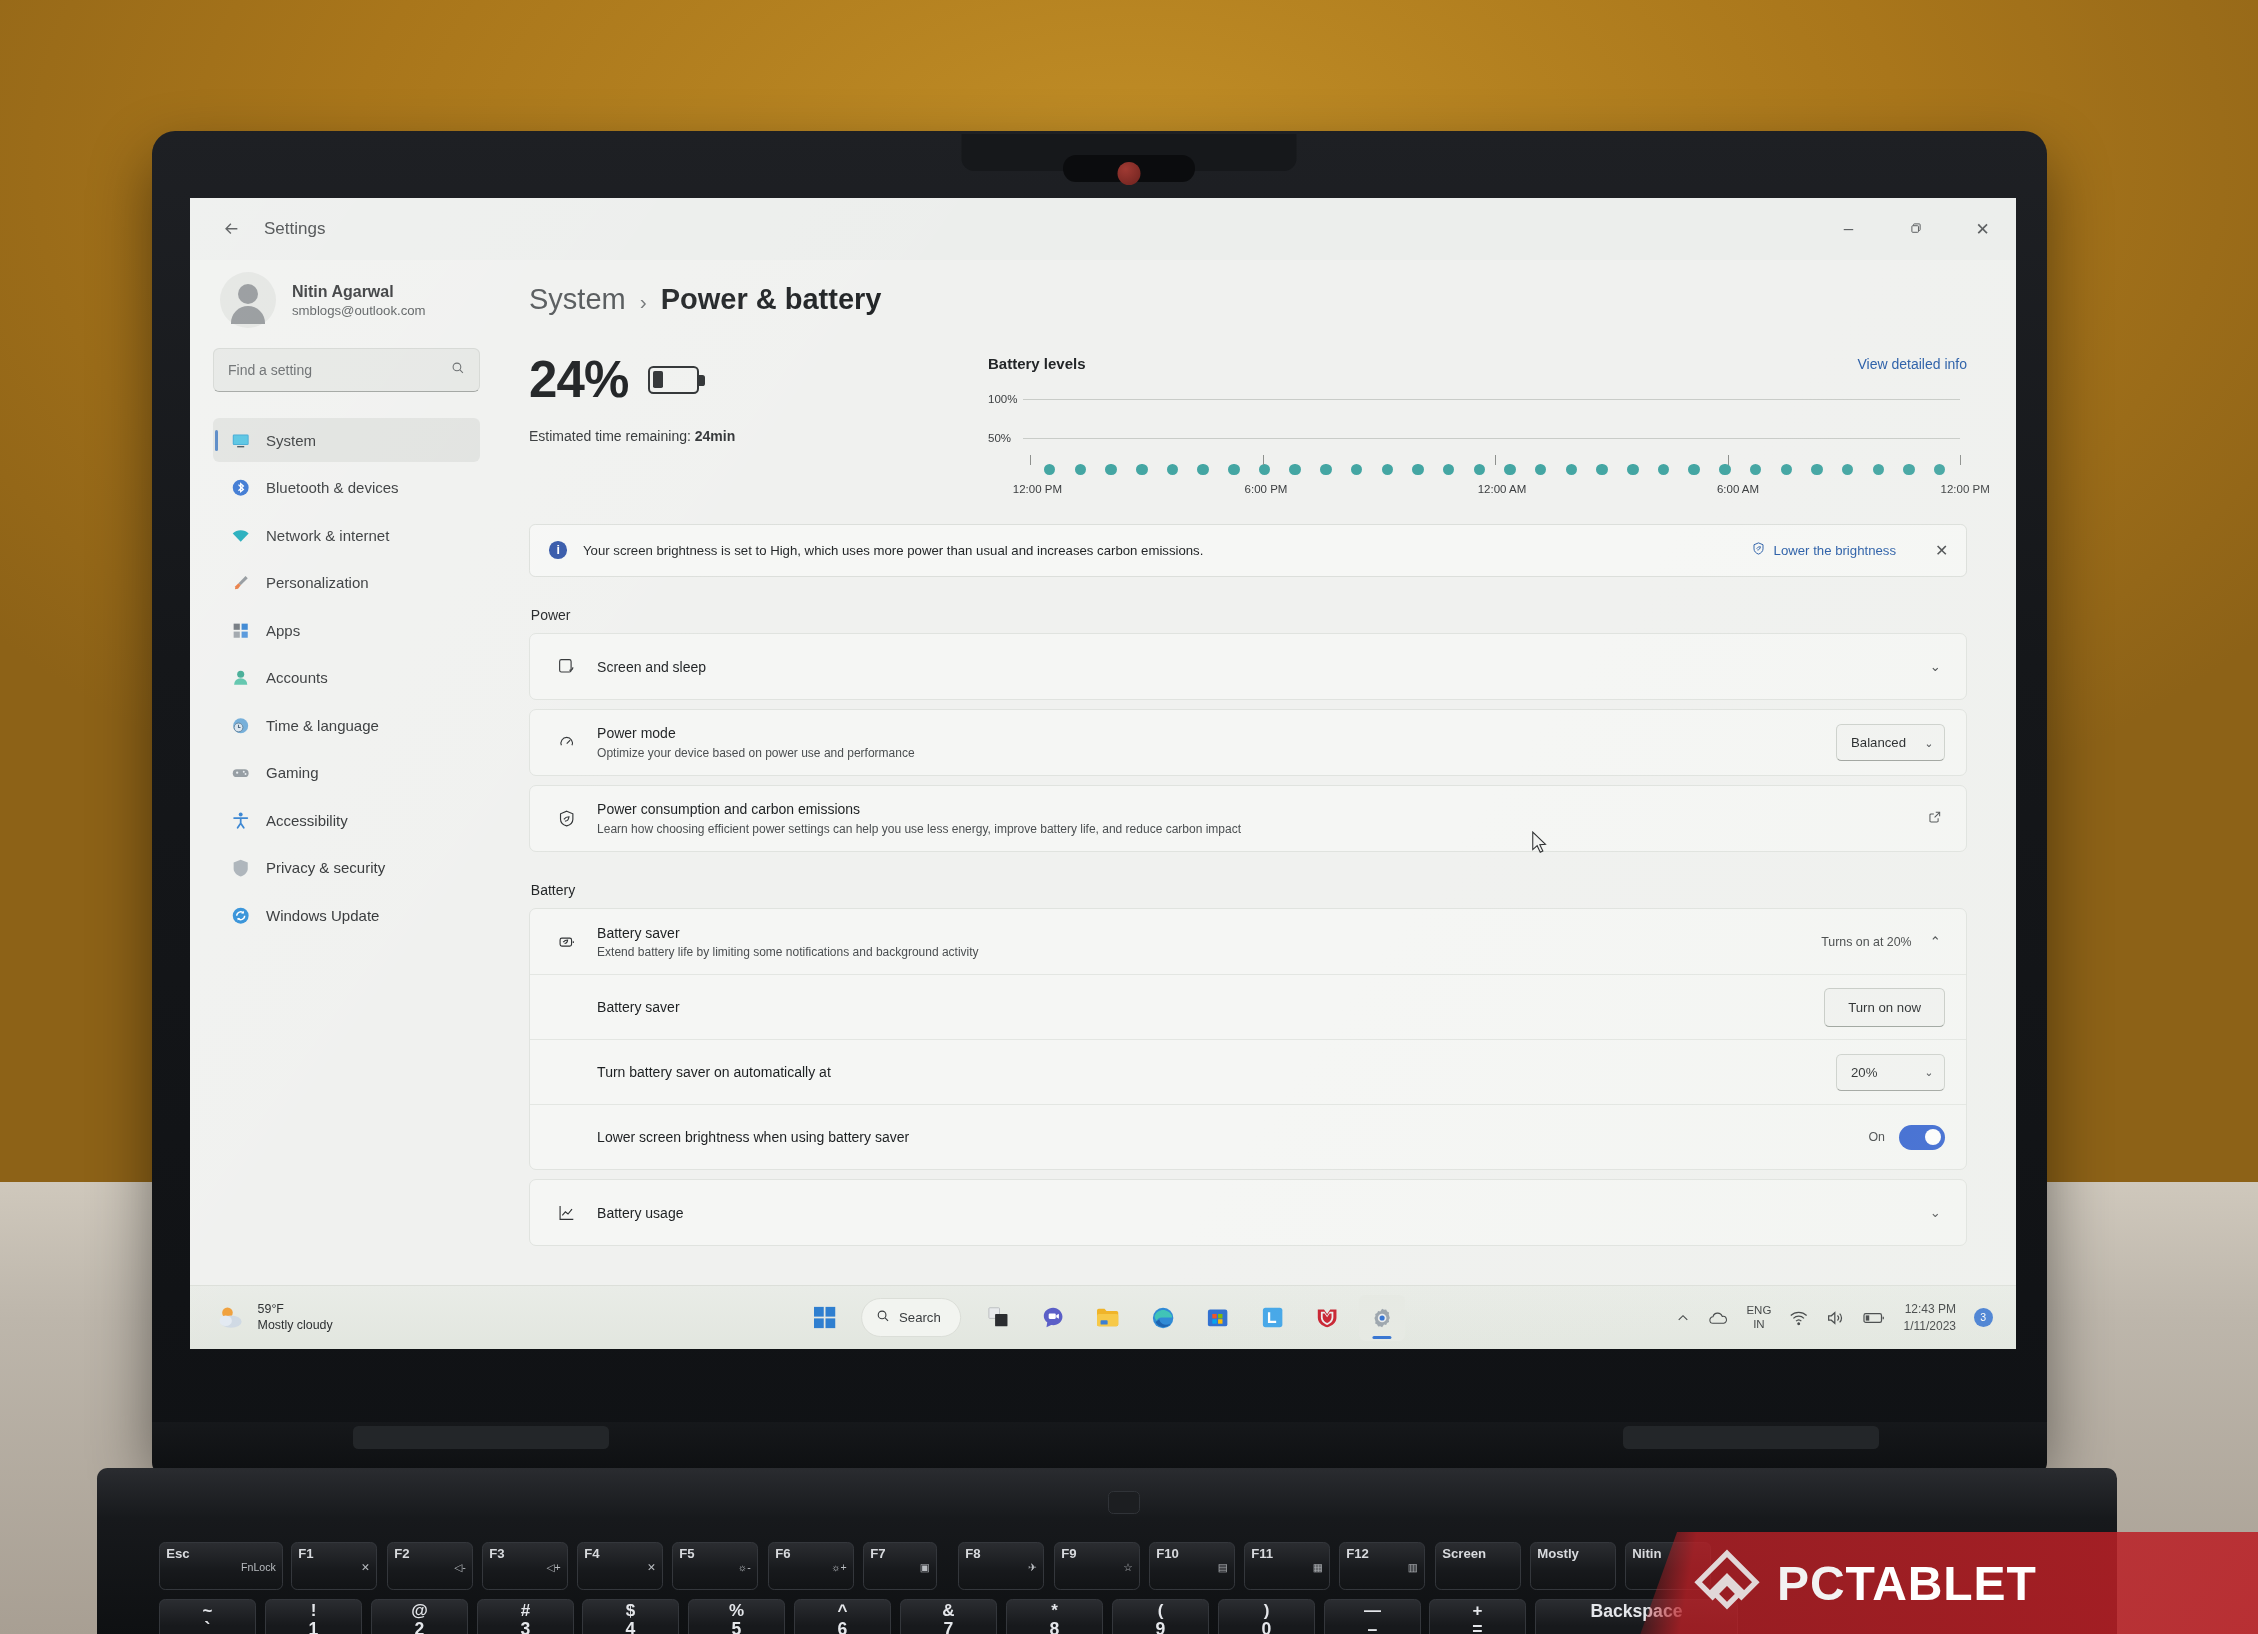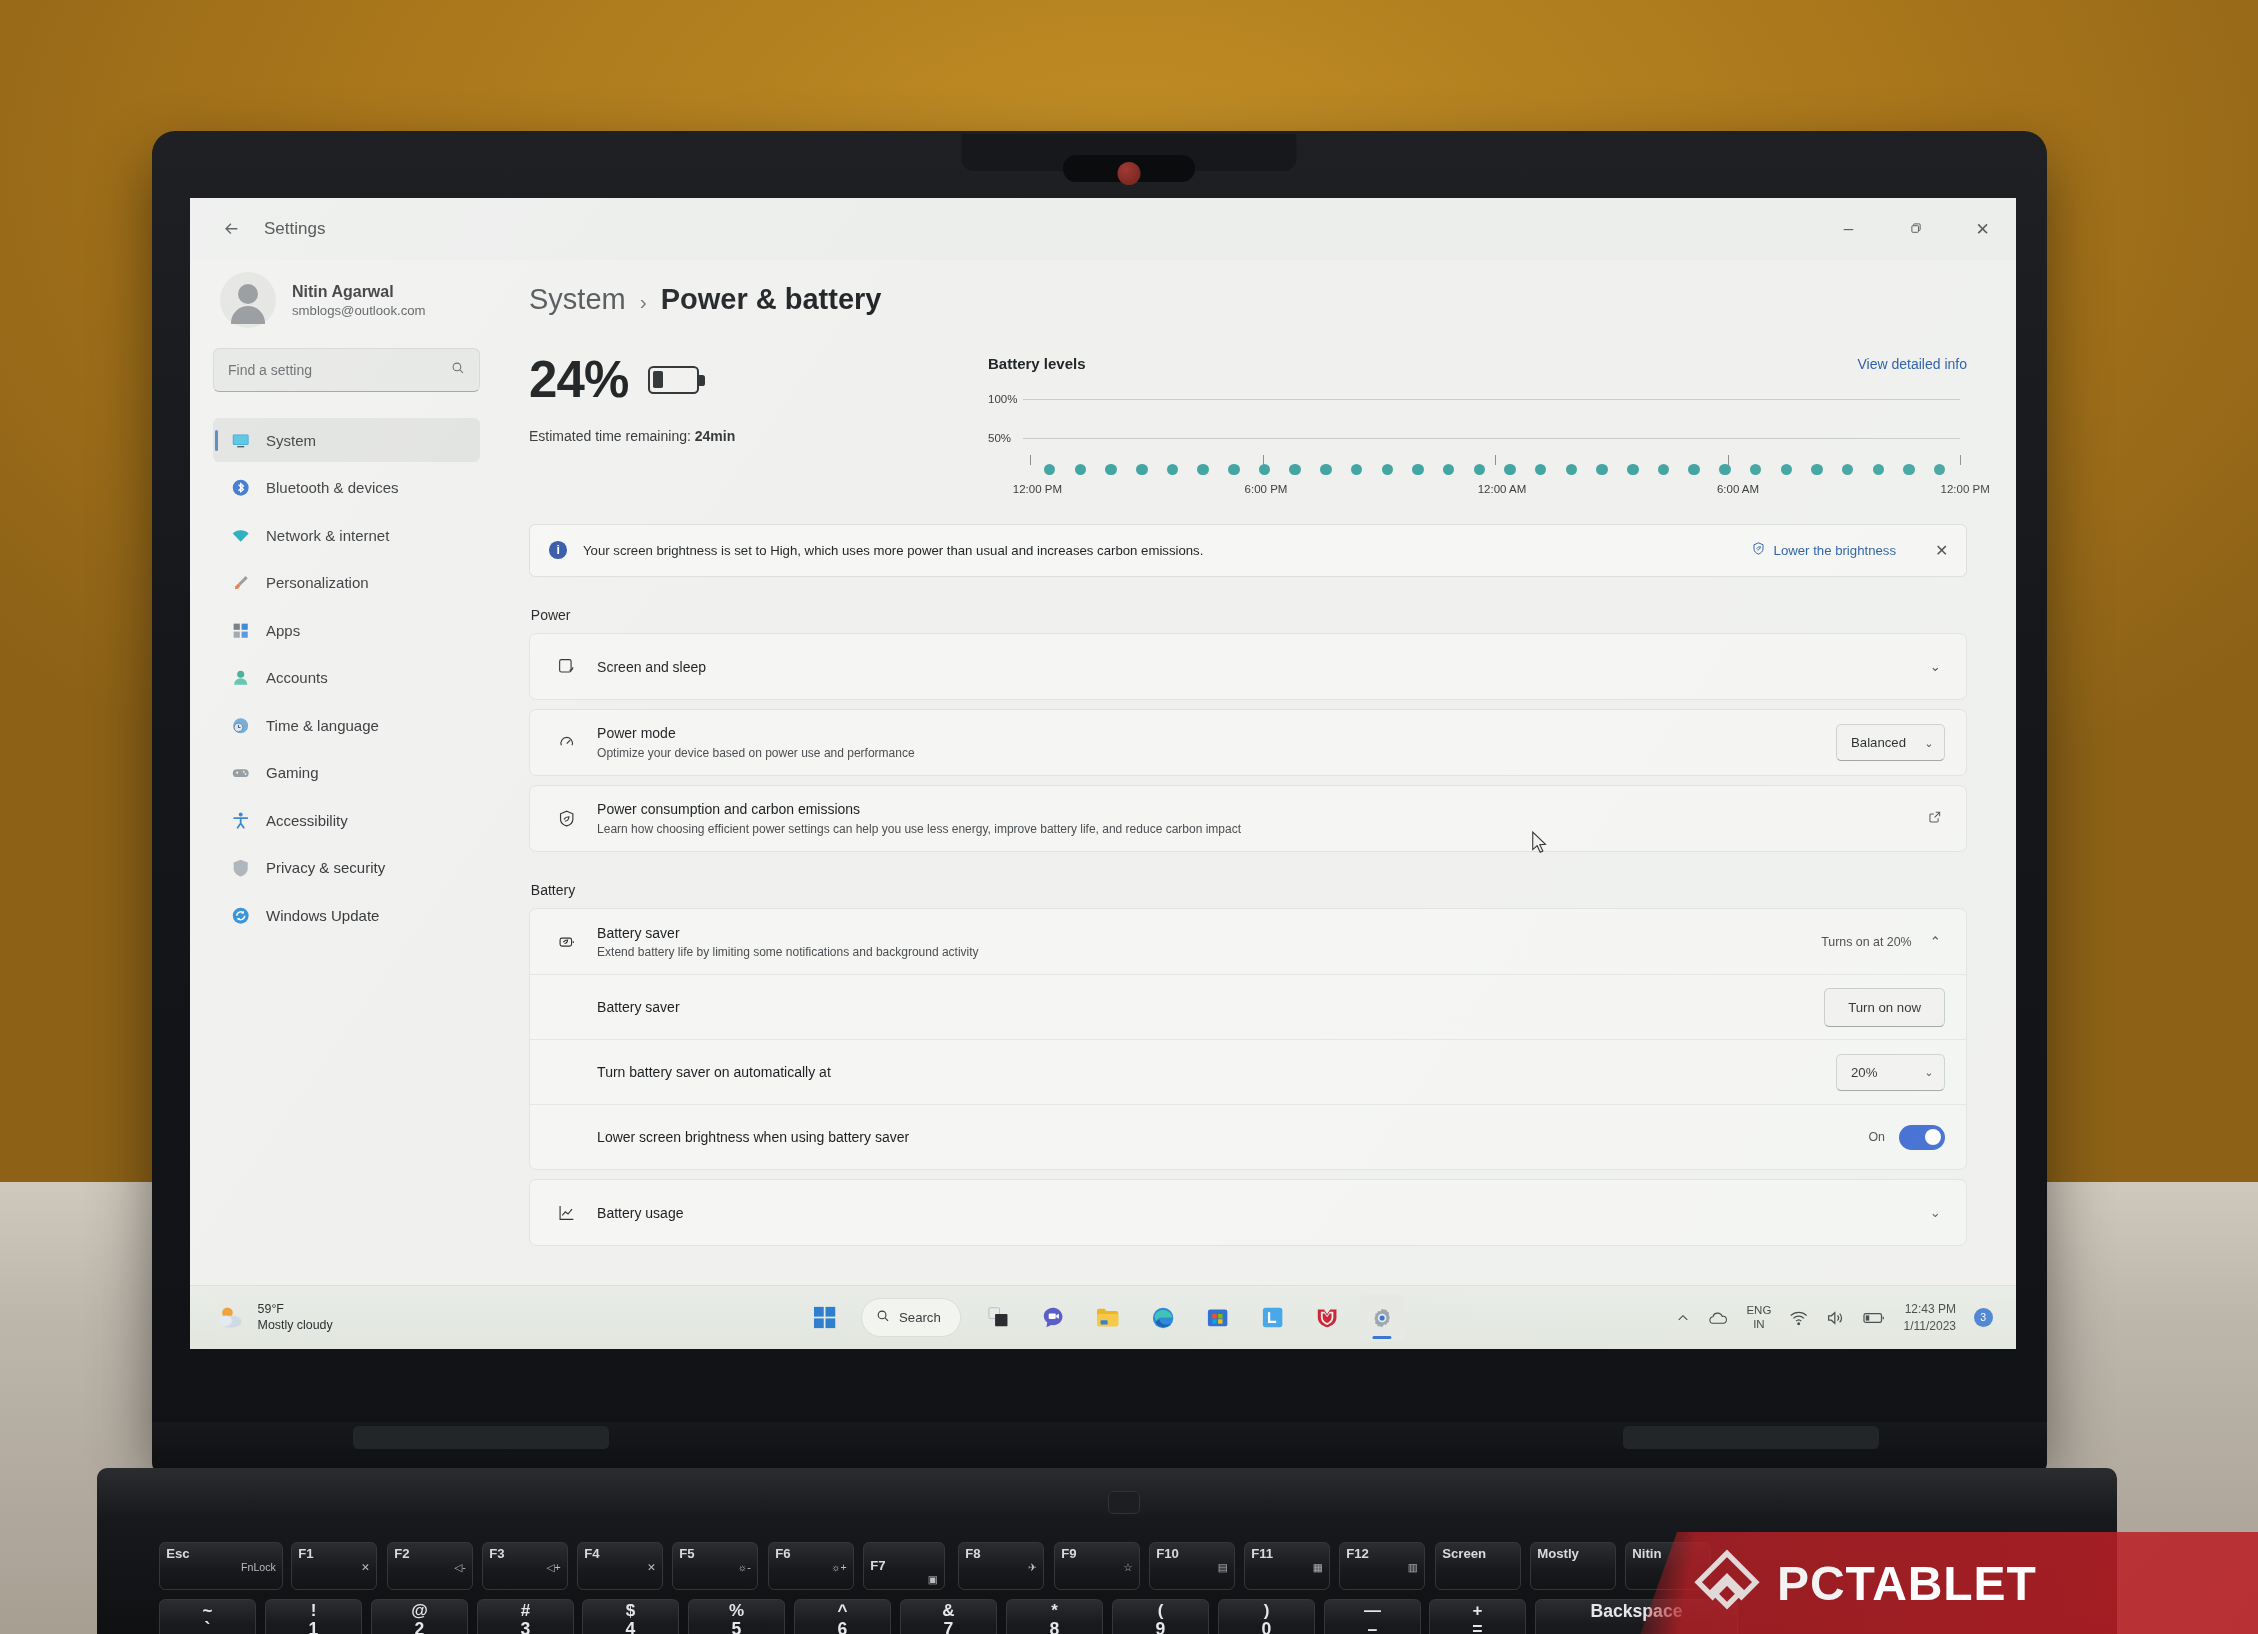--- a/index.html
+++ b/index.html
@@ -869,21 +869,21 @@
       <div class="sub">✕</div>
     </div>
     <div class="key" style="left: 513px; width: 86px;">
       <div>F5</div>
       <div class="sub">☼-</div>
     </div>
     <div class="key" style="left: 609px; width: 86px;">
       <div>F6</div>
       <div class="sub">☼+</div>
     </div>
-    <div class="key" style="left: 704px; width: 82px; justify-content: flex-end;">
+    <div class="key" style="left: 704px; width: 74px;">
       <div>F7</div>
       <div class="sub">▣</div>
     </div>
     <div class="key" style="left: 799px; width: 86px;">
       <div>F8</div>
       <div class="sub">✈</div>
     </div>
     <div class="key" style="left: 895px; width: 86px;">
       <div>F9</div>
       <div class="sub">☆</div>

